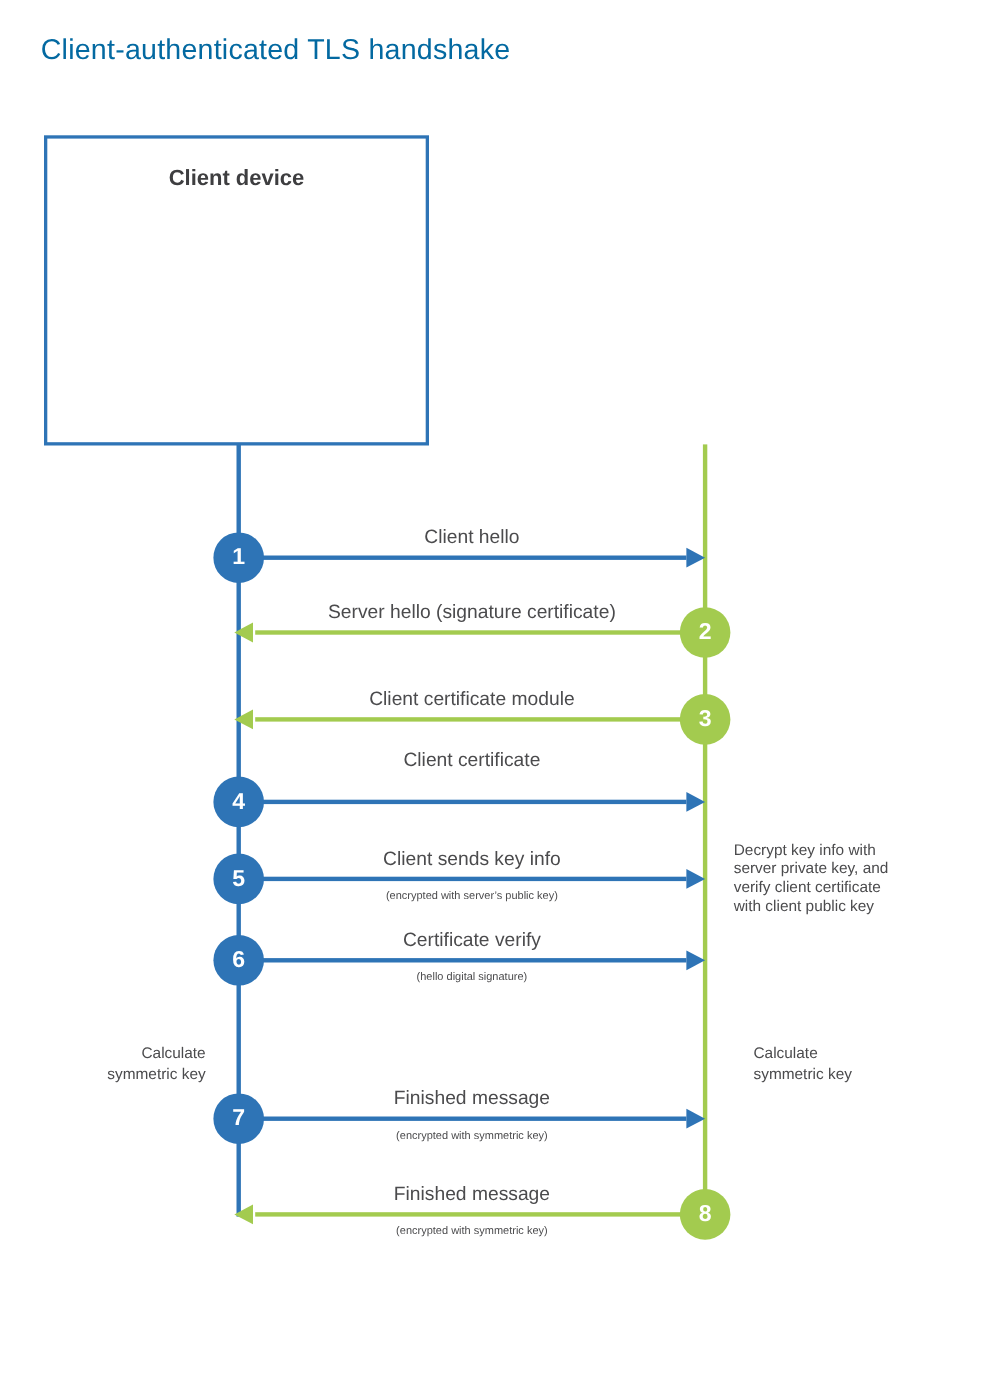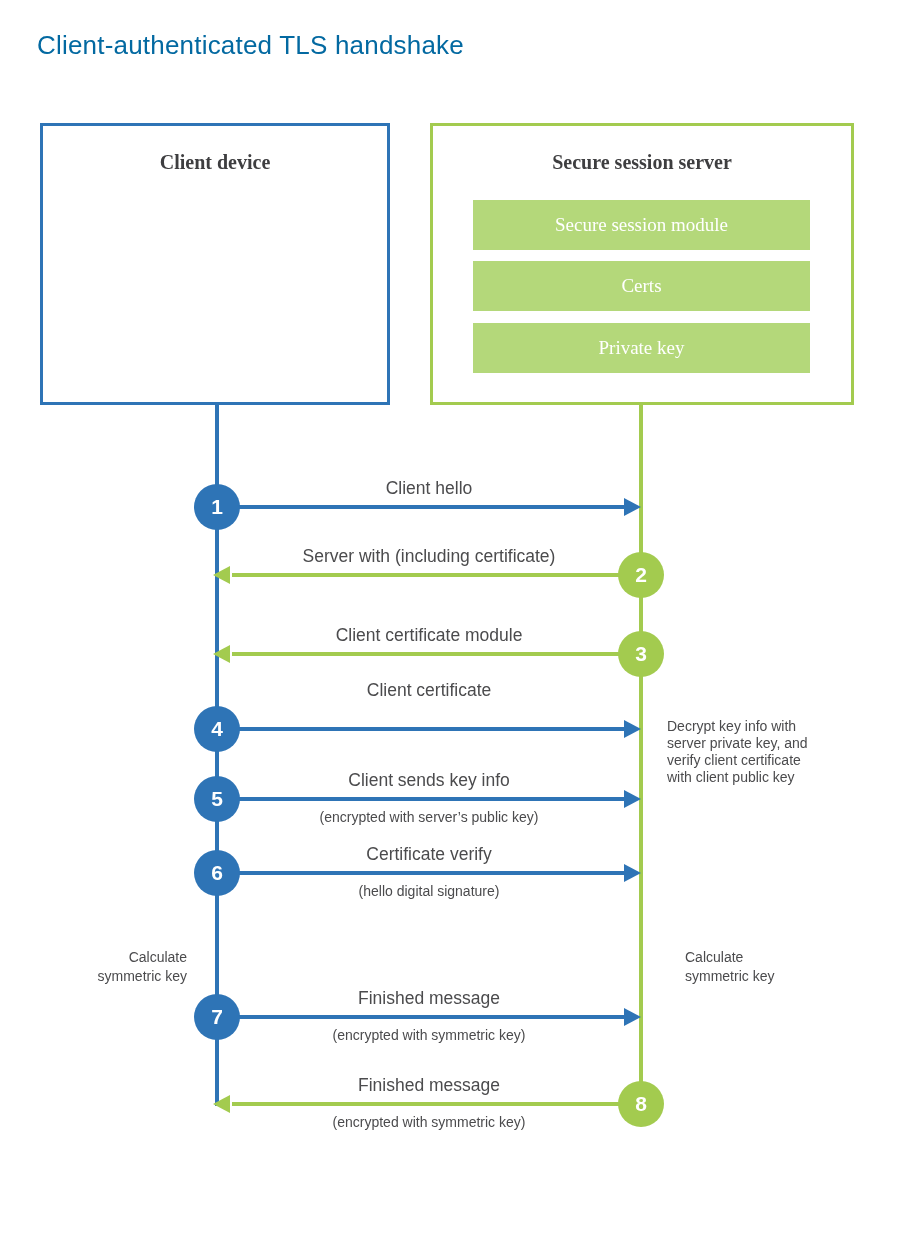--- a/index.html
+++ b/index.html
@@ -8,21 +8,21 @@
     width:900px;height:1256px;
     background:#fff;
     font-family:"Liberation Sans",sans-serif;
     overflow:hidden;
   }
   .page-title{
     position:absolute;left:37px;top:30px;
     font-size:26px;font-weight:300;color:#0369a1;letter-spacing:.2px;
   }
   
-  .actor-box{position:absolute;top:123px;height:282px;background:#fff;box-sizing:border-box;font-family:Liberation Serif, serif;}
+  .actor-box{position:absolute;top:123px;height:282px;background:#fff;box-sizing:border-box;}
   .actor-box.client{left:40px;width:350px;border:3px solid var(--blue,#2e74b6);}
   .actor-box.server{left:430px;width:424px;border:3px solid var(--green,#a3cb4f);}
   .actor-title{
     position:absolute;left:0;top:25px;width:100%;
     text-align:center;font-size:20px;font-weight:bold;color:#3e3e40;
   }
   .client-module{
     position:absolute;left:35px;top:74px;width:276px;height:173px;
     background:var(--blue-fill,#5b9bd5);
     display:flex;align-items:center;justify-content:center;text-align:center;
@@ -49,61 +49,55 @@
   .step-circle{
     position:absolute;width:46px;height:46px;border-radius:50%;z-index:3;
     color:#fff;font-weight:bold;font-size:21px;text-align:center;line-height:46px;
   }
   .msg-label{
     position:absolute;left:217px;width:424px;text-align:center;
     font-size:17.5px;color:var(--text,#4b4b4d);z-index:2;
   }
   .msg-sub{
     position:absolute;left:217px;width:424px;text-align:center;
-    font-size:14px;color:var(--text,#4b4b4d);z-index:2;
+    font-size:10px;color:var(--text,#4b4b4d);z-index:2;
   }
   
   .note{
     position:absolute;font-size:14px;line-height:17px;
     color:var(--text,#4b4b4d);white-space:pre-line;z-index:2;
   }
-  .note.decrypt{left:667px;top:718px;width:175px;text-align:left;}
+  .note.decrypt{left:667px;top:764px;width:175px;text-align:left;}
   .note.calc-left{left:37px;top:948px;width:150px;text-align:right;line-height:19px;}
   .note.calc-right{left:685px;top:948px;width:150px;text-align:left;line-height:19px;}
 </style>
 </head>
 <body>
 
 <div class="canvas">
 
   <div class="page-title">Client-authenticated TLS handshake</div>
 
   <div class="actor-box client">
     <div class="actor-title">Client device</div>
   </div>
 
-  <div class="actor-box server">
-    <div class="actor-title">Secure session server</div>
-    <div class="server-bar b0">Secure session module</div>
-    <div class="server-bar b1">Certs</div>
-    <div class="server-bar b2">Private key</div>
-  </div>
 
   <div class="lifeline client"></div>
   <div class="lifeline server"></div>
 
   <div id="messages">
       <div class="msg-line" style="top: 505px; background: rgb(46, 116, 182); left: 217px; width: 407px;"></div>
       <div class="msg-head right" style="top: 498px; left: 624px;"></div>
       <div class="step-circle" style="background: rgb(46, 116, 182); left: 194px; top: 484px;">1</div>
       <div class="msg-label" style="top: 478px;">Client hello</div>
       <div class="msg-line" style="top: 573px; background: rgb(163, 203, 79); left: 232px; width: 409px;"></div>
       <div class="msg-head left" style="top: 566px; left: 213px;"></div>
       <div class="step-circle" style="background: rgb(163, 203, 79); left: 618px; top: 552px;">2</div>
-      <div class="msg-label" style="top: 546px;">Server with (including certificate)</div>
+      <div class="msg-label" style="top: 546px;">Server hello (signature certificate)</div>
       <div class="msg-line" style="top: 652px; background: rgb(163, 203, 79); left: 232px; width: 409px;"></div>
       <div class="msg-head left" style="top: 645px; left: 213px;"></div>
       <div class="step-circle" style="background: rgb(163, 203, 79); left: 618px; top: 631px;">3</div>
       <div class="msg-label" style="top: 625px;">Client certificate module</div>
       <div class="msg-line" style="top: 727px; background: rgb(46, 116, 182); left: 217px; width: 407px;"></div>
       <div class="msg-head right" style="top: 720px; left: 624px;"></div>
       <div class="step-circle" style="background: rgb(46, 116, 182); left: 194px; top: 706px;">4</div>
       <div class="msg-label" style="top: 680px;">Client certificate</div>
       <div class="msg-line" style="top: 797px; background: rgb(46, 116, 182); left: 217px; width: 407px;"></div>
       <div class="msg-head right" style="top: 790px; left: 624px;"></div>

